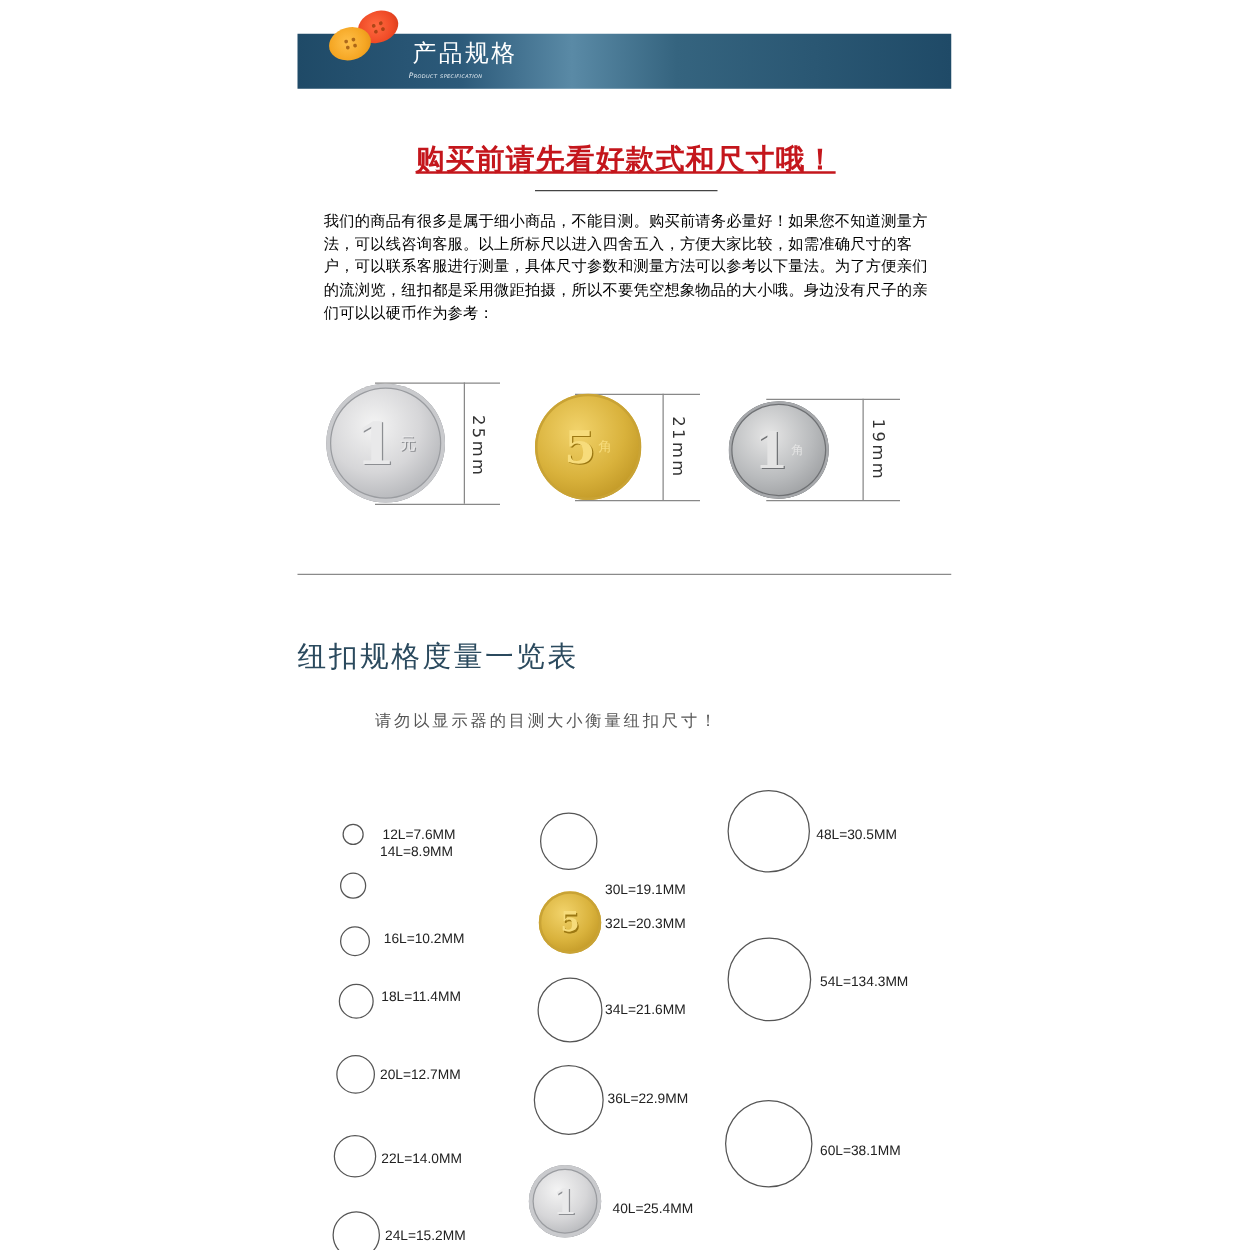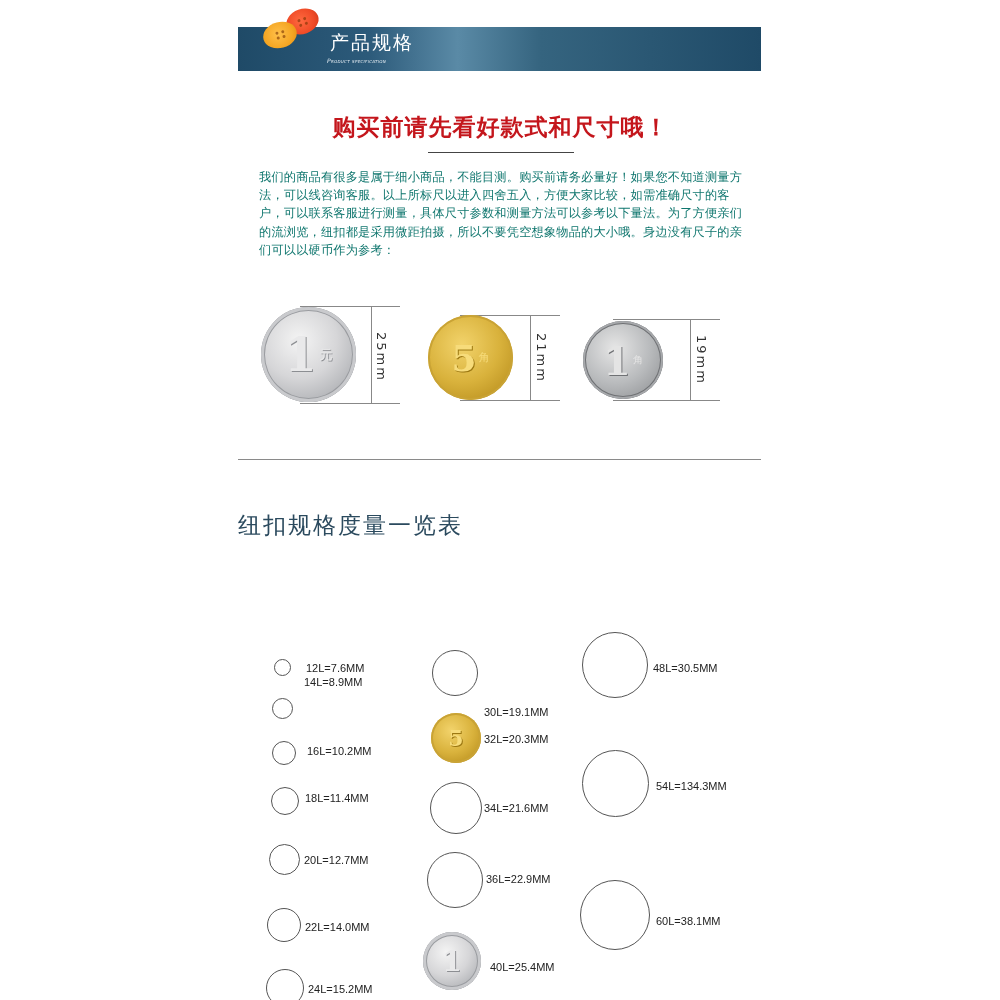--- a/index.html
+++ b/index.html
@@ -25,27 +25,27 @@
     .btn-hole { position: absolute; width: 3px; height: 3px; border-radius: 50%; background: rgba(120,50,0,0.6); }
     .banner-title {
       position: absolute; left: 330px; top: 30px; font-size: 19px; color: #ffffff; letter-spacing: 2px;
     }
     .banner-sub {
       position: absolute; left: 327px; top: 57px; font-size: 6px; color: #e6eef4; font-style: italic; letter-spacing: 0.3px;
     }
 
     .red-heading {
       position: absolute; left: 238px; width: 525px; top: 112px; text-align: center;
-      font-size: 23px; color: #c4161c; letter-spacing: 1px; font-weight: bold;
+      font-size: 23px; color: #c4161c; letter-spacing: 1px; font-weight: bold; text-decoration: underline;
     }
     .short-rule { position: absolute; left: 428px; top: 152px; width: 146px; height: 1px; background: #444; }
 
     .intro-para {
       position: absolute; left: 259px; top: 168px; width: 488px;
-      font-size: 12.2px; line-height: 18.2px; color: #0f766e; letter-spacing: 0.2px;
+      font-size: 12.2px; line-height: 18.2px; color: #000000; letter-spacing: 0.2px;
     }
 
     
     .coin { position: absolute; border-radius: 50%; display: flex; align-items: center; justify-content: center; }
     .coin-silver {
       background: radial-gradient(circle at 40% 35%, #f4f4f4 0%, #d6d6d8 45%, #a9abaf 85%, #8e9095 100%);
       box-shadow: inset 0 0 0 3px #c9cacd, inset 0 0 0 4px #9a9ca0;
     }
     .coin-gold {
       background: radial-gradient(circle at 40% 35%, #f2d36b 0%, #d9b23c 50%, #b88e1d 90%, #9f7a14 100%);
@@ -127,20 +127,21 @@
 <div class="coin coin-small" style="left:583px;top:321px;width:80px;height:78px">
   <span class="coin-numeral" style="font-size:40px">1</span>
   <span style="font-size:10px;color:#e4e4e4;margin-left:2px">角</span>
 </div>
 <div class="dim-label" style="left:694px;top:335px">19mm</div>
 
 <div class="long-rule"></div>
 
 <div class="table-heading">纽扣规格度量一览表</div>
 <div class="note">
+  <div>请勿以显示器的目测大小衡量纽扣尺寸！</div>
 </div>
 
 <div class="size-ring" style="left:274px;top:659px;width:17px;height:17px"></div>
 <div class="size-label" style="left:306px;top:662px">12L=7.6MM</div>
 
 <div class="size-ring" style="left:272px;top:698px;width:21px;height:21px"></div>
 <div class="size-label" style="left:304px;top:676px">14L=8.9MM</div>
 
 <div class="size-ring" style="left:272px;top:741px;width:24px;height:24px"></div>
 <div class="size-label" style="left:307px;top:745px">16L=10.2MM</div>

